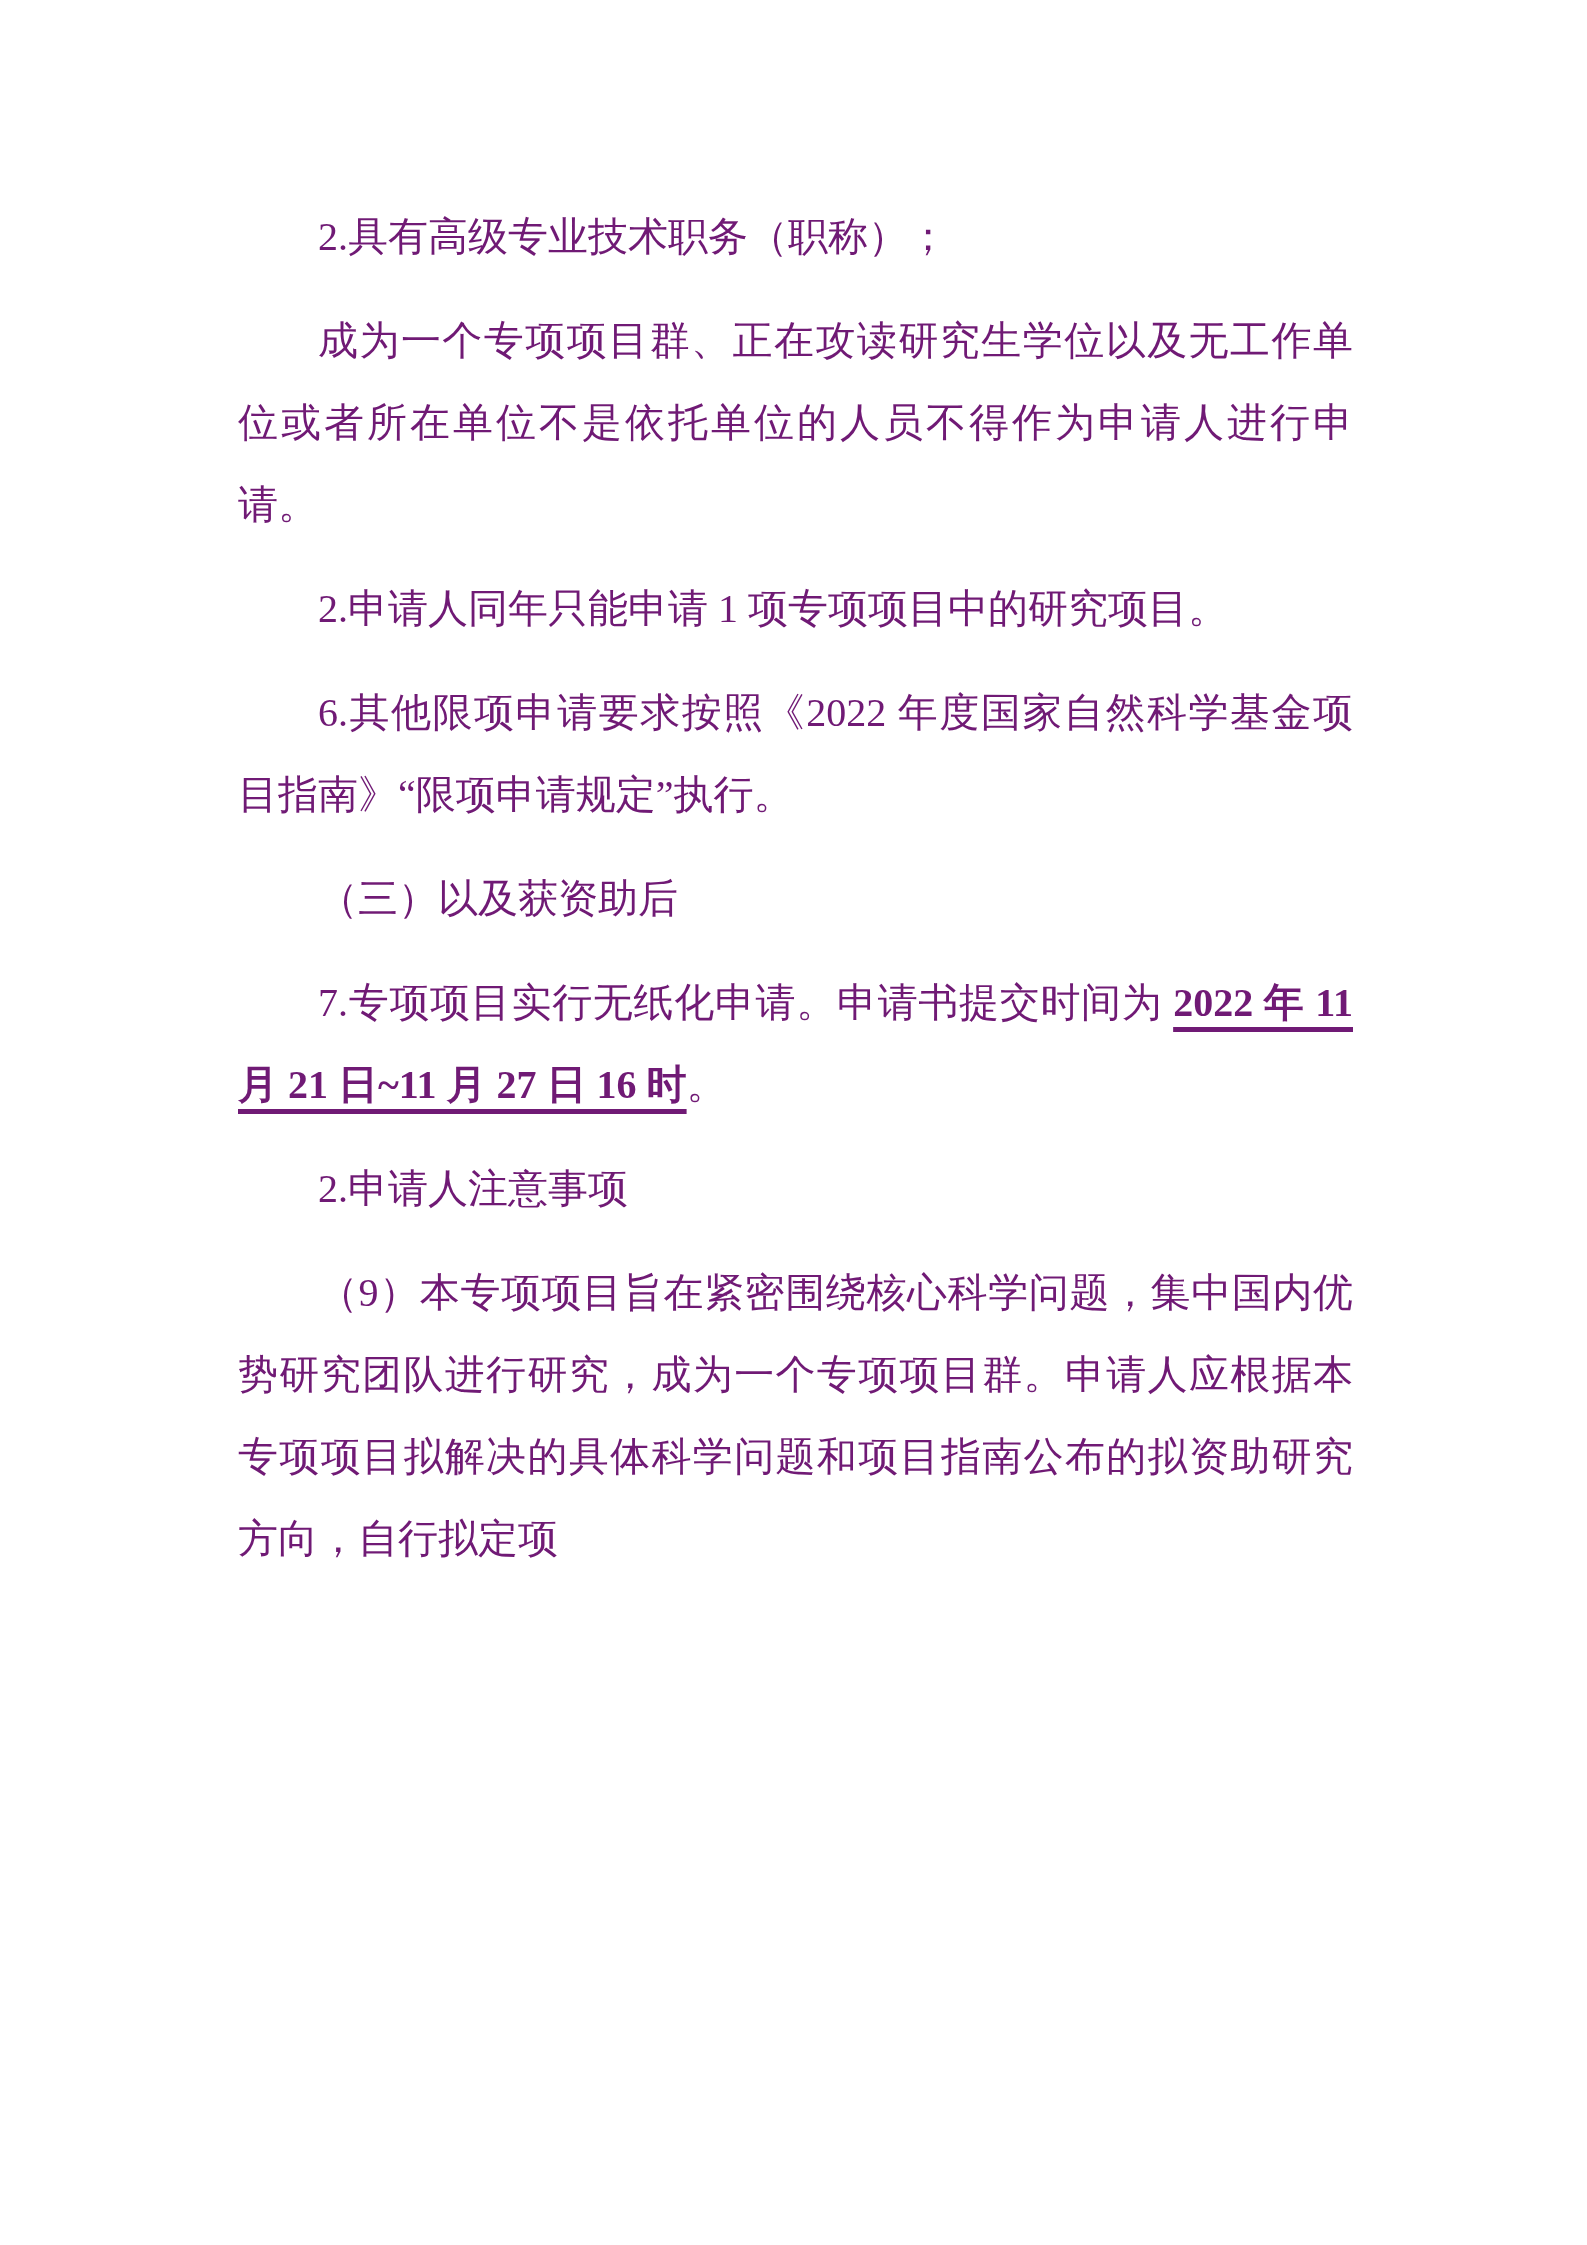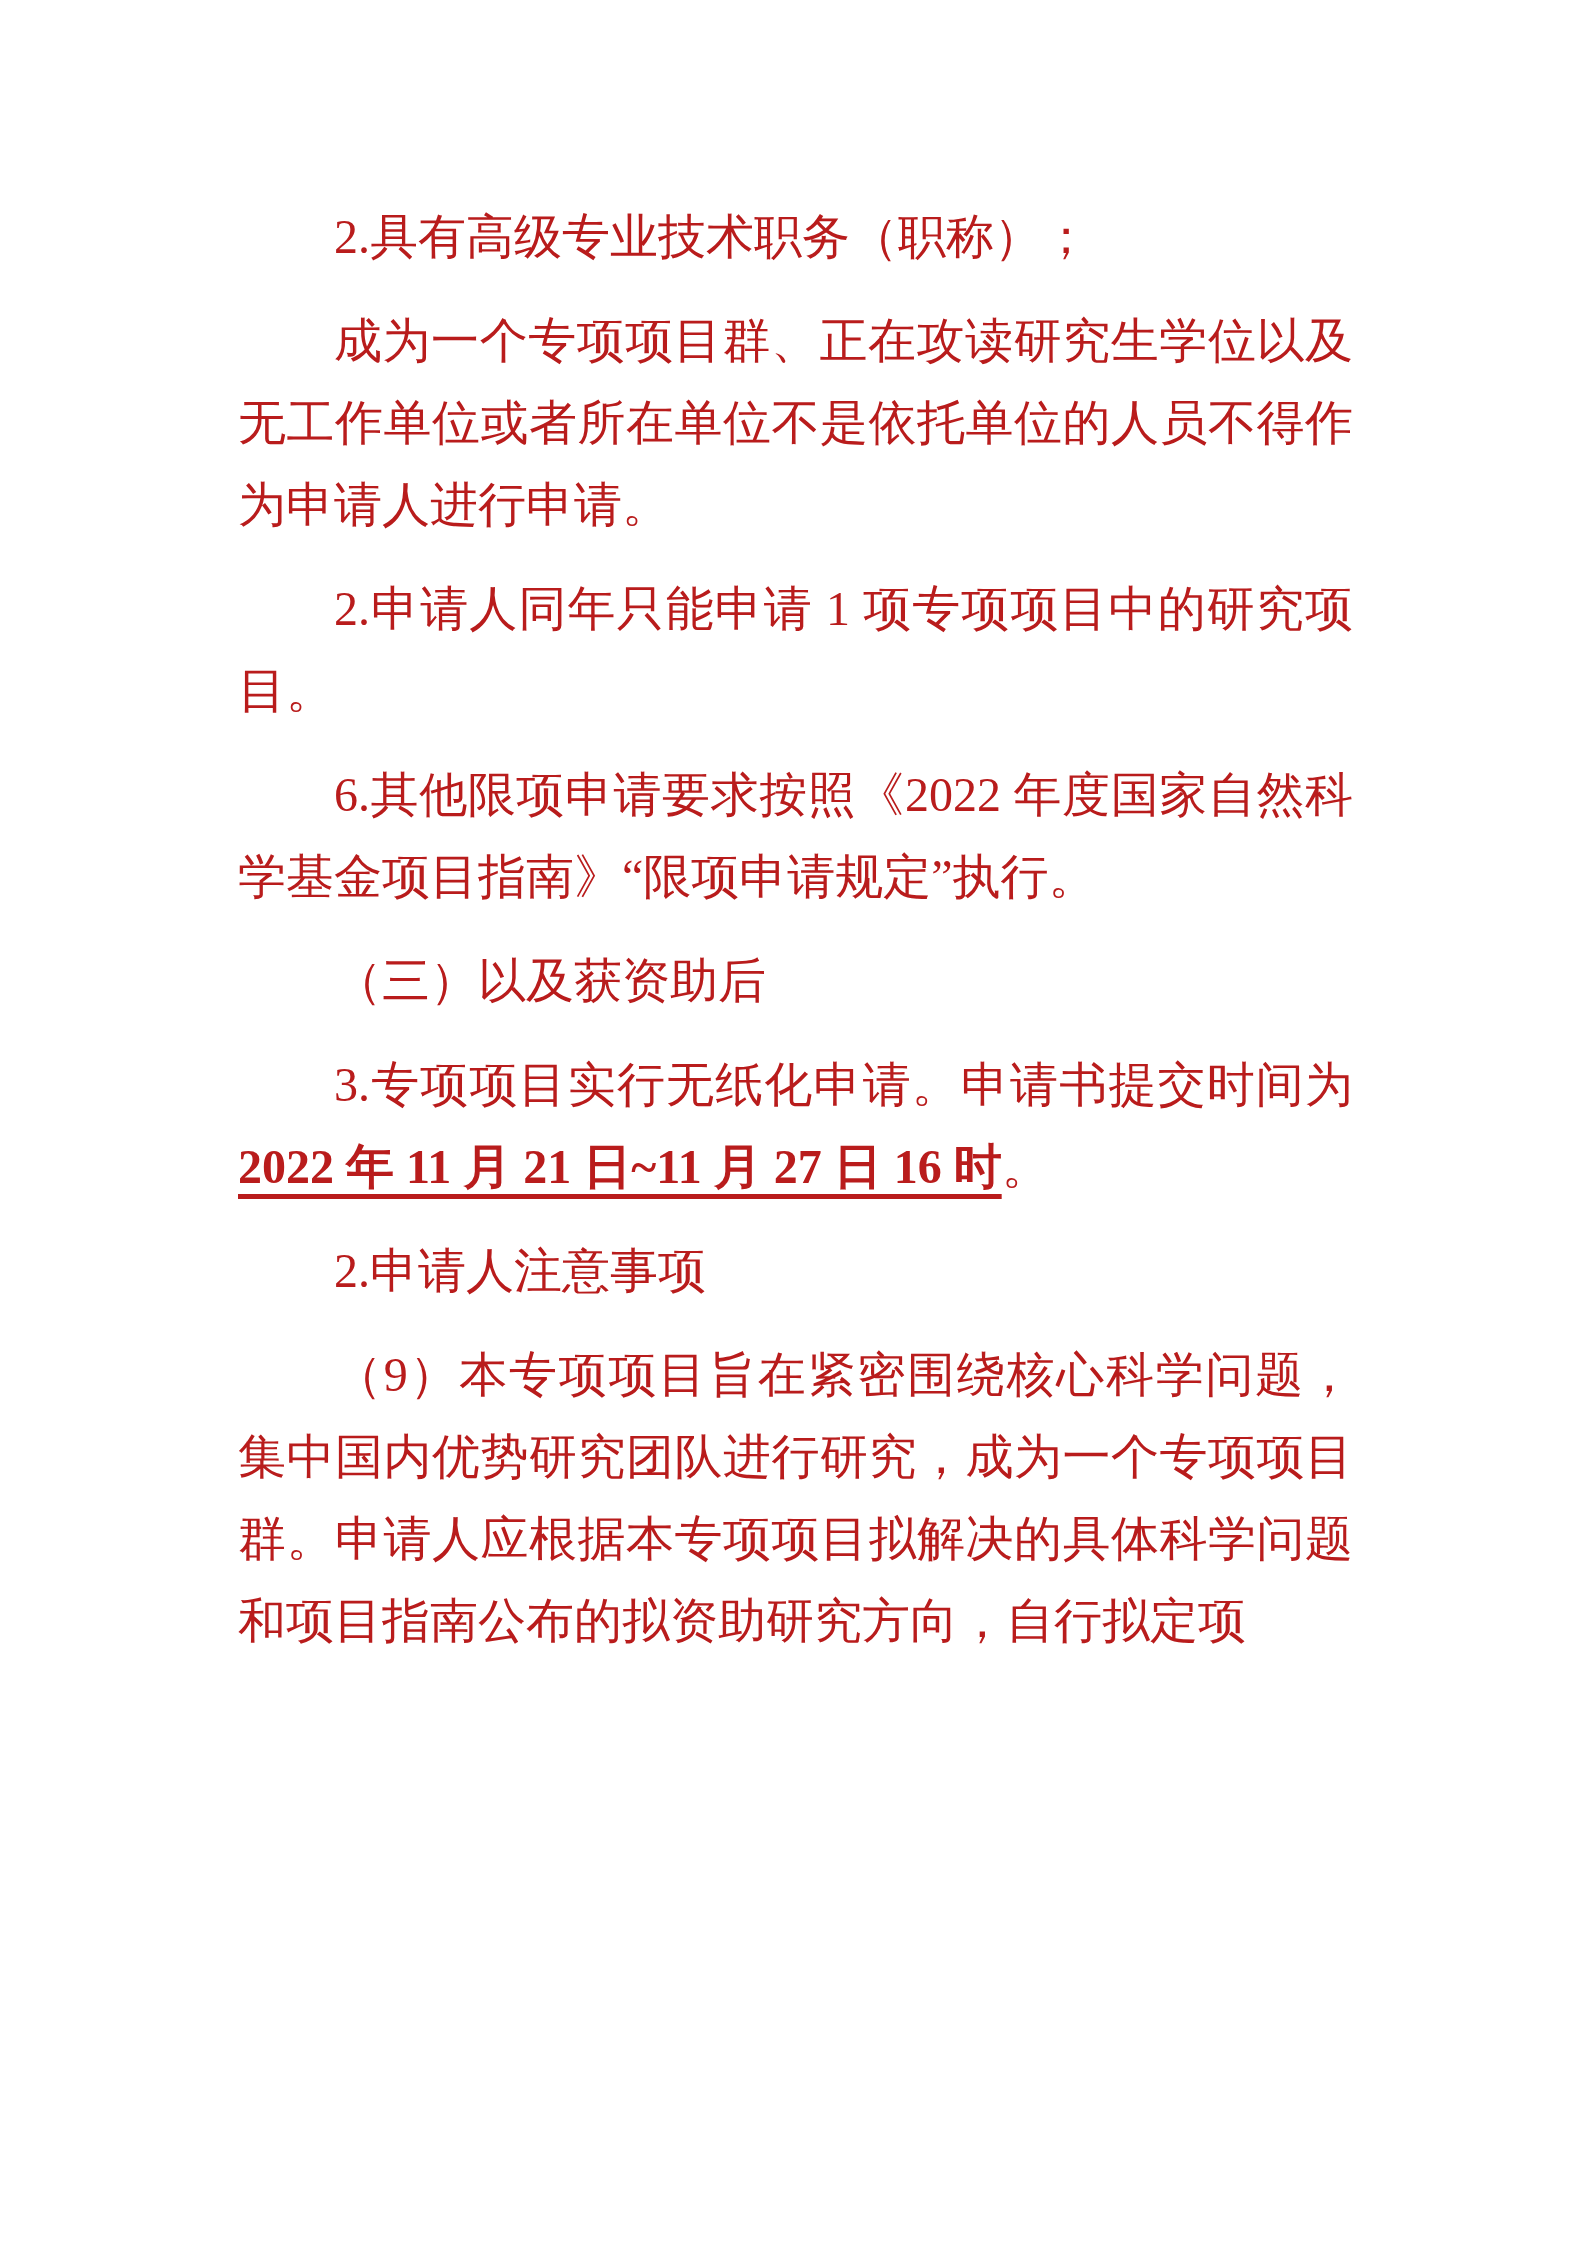--- a/index.html
+++ b/index.html
@@ -12,23 +12,23 @@
     box-sizing: border-box;
     width: 1587px;
     height: 2245px;
     background: #ffffff;
     padding: 196px 222px 0 238px;
     overflow: hidden;
   }
   .doc p {
     margin: 0 12px 22px 0;
     font-family: "Liberation Serif", "DejaVu Serif", serif;
-    font-size: 48px;
+    font-size: 40px;
     line-height: 82px;
-    color: #b91c1c;
+    color: #701a75;
     text-indent: 2em;
     text-align: justify;
     letter-spacing: 0;
   }
   .doc p.heading {
     font-weight: normal;
   }
   .deadline {
     font-weight: 700;
     text-decoration: underline;
@@ -47,21 +47,21 @@
     <p>成为一个专项项目群、正在攻读研究生学位以及无工作单位或者所在单位不是依托单位的人员不得作为申请人进行申请。</p>
 
 
 
     <p>2.申请人同年只能申请 1 项专项项目中的研究项目。</p>
 
     <p>6.其他限项申请要求按照《2022 年度国家自然科学基金项目指南》“限项申请规定”执行。</p>
 
     <p class="heading">（三）以及获资助后</p>
 
-    <p><span>3.专项项目实行无纸化申请。申请书提交时间为 </span><span class="deadline">2022 年 11 月 21 日~11 月 27 日 16 时</span><span>。</span></p>
+    <p><span>7.专项项目实行无纸化申请。申请书提交时间为 </span><span class="deadline">2022 年 11 月 21 日~11 月 27 日 16 时</span><span>。</span></p>
 
     <p>2.申请人注意事项</p>
 
 
     <p>（9）本专项项目旨在紧密围绕核心科学问题，集中国内优势研究团队进行研究，成为一个专项项目群。申请人应根据本专项项目拟解决的具体科学问题和项目指南公布的拟资助研究方向，自行拟定项</p>
 
   </div>
 </div>
 
 </body></html>

